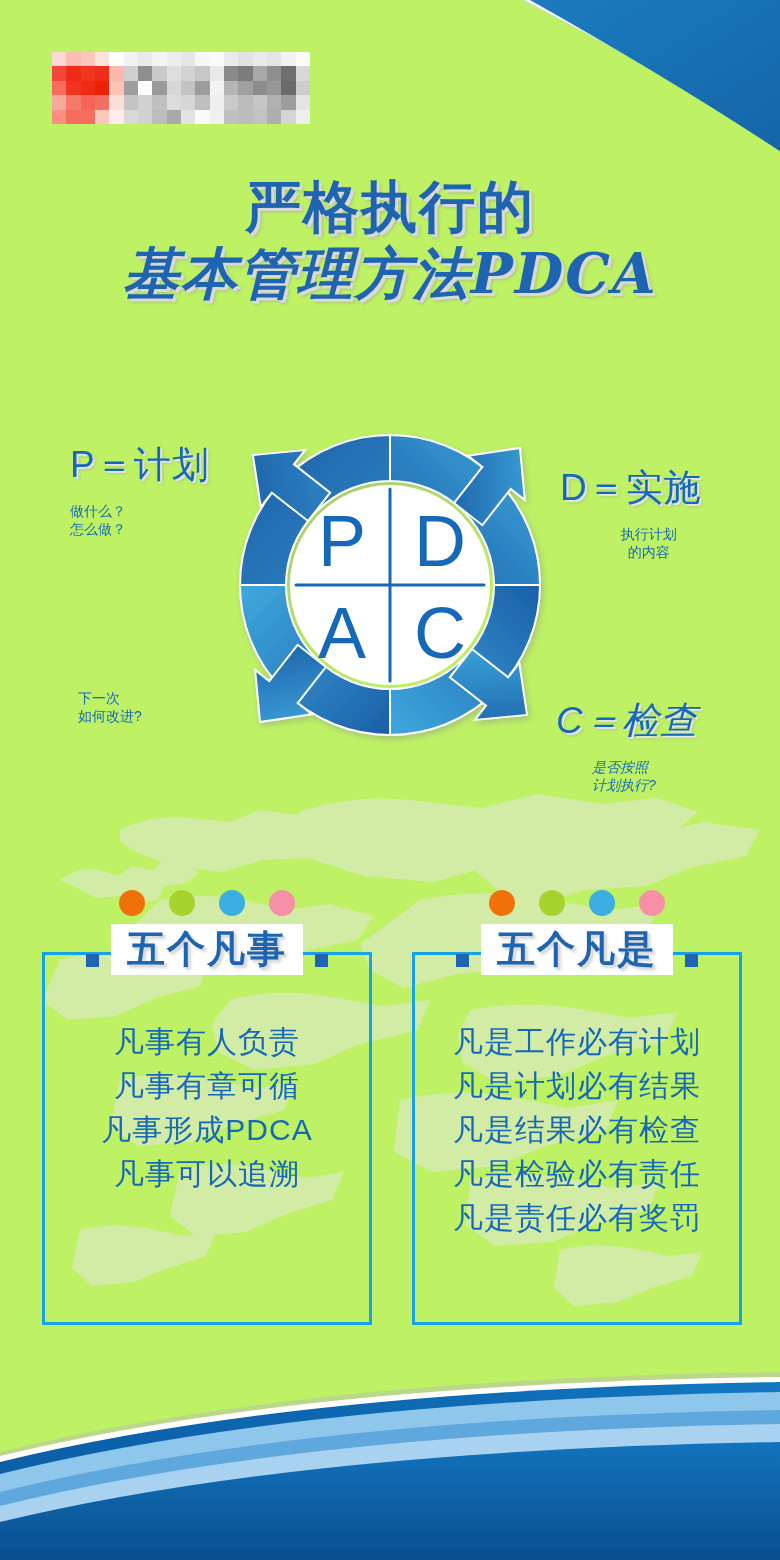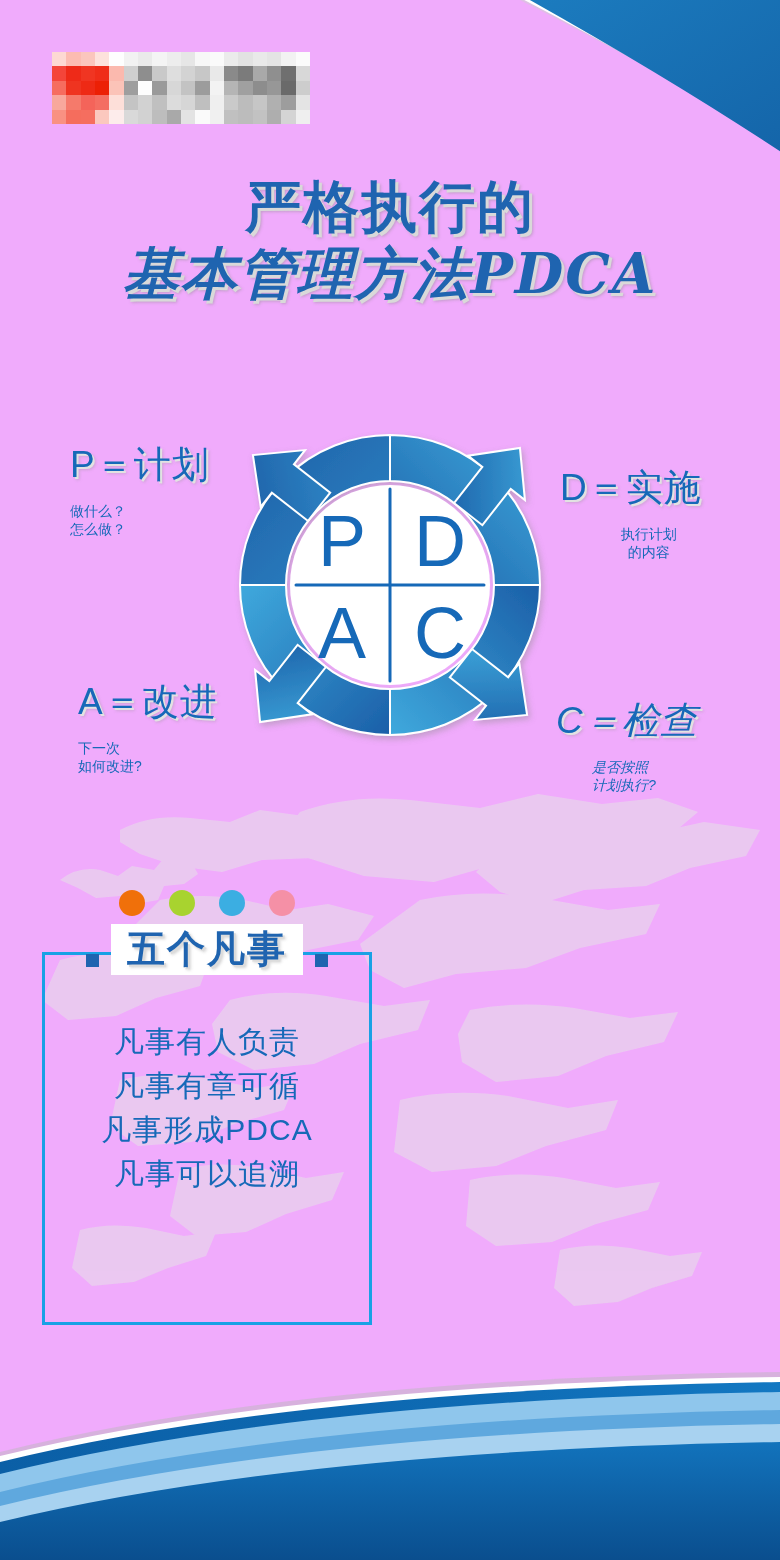--- a/index.html
+++ b/index.html
@@ -10,21 +10,21 @@
     font-family:"Liberation Sans","DejaVu Sans",sans-serif;
     position:relative; overflow:hidden;
     background:#ffffff;
   }
 
   
   .poster {
     position:absolute; inset:0;
     width:780px; height:1560px;
     overflow:hidden;
-    background:#f0abfc;
+    background:#bef264;
   }
 
   .bg-svg { position:absolute; inset:0; width:780px; height:1560px; }
 
   
   .logo-mosaic {
     position:absolute; left:52px; top:52px;
     width:258px; height:72px;
     display:grid;
     grid-template-columns:repeat(18,1fr);
@@ -370,21 +370,20 @@
 
     <div class="lbl d">
       <div class="head">D＝实施</div>
       <div class="sub">
         <div>执行计划</div>
         <div>的内容</div>
       </div>
     </div>
 
     <div class="lbl a">
-      <div class="head">A＝改进</div>
       <div class="sub">
         <div>下一次</div>
         <div>如何改进?</div>
       </div>
     </div>
 
     <div class="lbl c">
       <div class="head">C＝检查</div>
       <div class="sub">
         <div>是否按照</div>
@@ -409,15 +408,36 @@
         <span class="panel-title">五个凡事</span>
       </div>
       <ul class="panel-list">
         <li>凡事有人负责</li>
         <li>凡事有章可循</li>
         <li>凡事形成PDCA</li>
         <li>凡事可以追溯</li>
       </ul>
     </div>
 
+    <div class="panel right">
+      <div class="dots">
+        <span class="dot" style="background:#F0700A"></span>
+        <span class="dot" style="background:#A8D32F"></span>
+        <span class="dot" style="background:#3BAEE2"></span>
+        <span class="dot" style="background:#F590A6"></span>
+      </div>
+      <div class="panel-frame"></div>
+      <span class="tick l"></span>
+      <span class="tick r"></span>
+      <div class="panel-title-wrap">
+        <span class="panel-title">五个凡是</span>
+      </div>
+      <ul class="panel-list">
+        <li>凡是工作必有计划</li>
+        <li>凡是计划必有结果</li>
+        <li>凡是结果必有检查</li>
+        <li>凡是检验必有责任</li>
+        <li>凡是责任必有奖罚</li>
+      </ul>
+    </div>
 
   </div>
 </div>
 
 </body></html>

